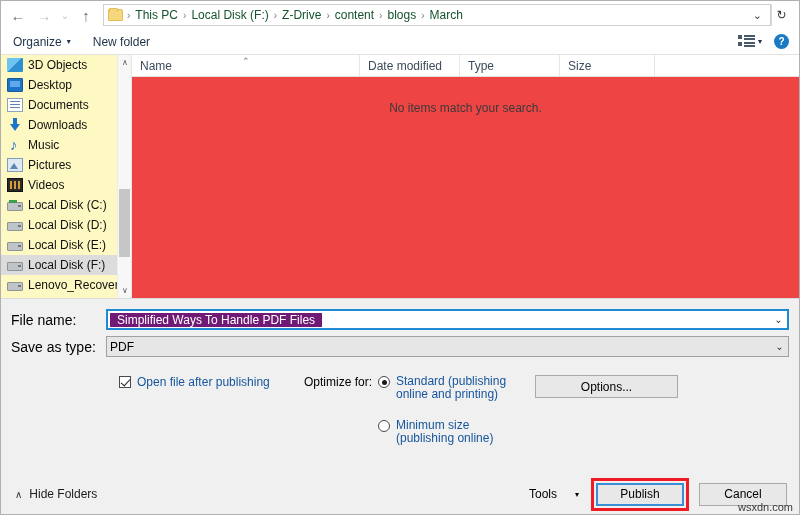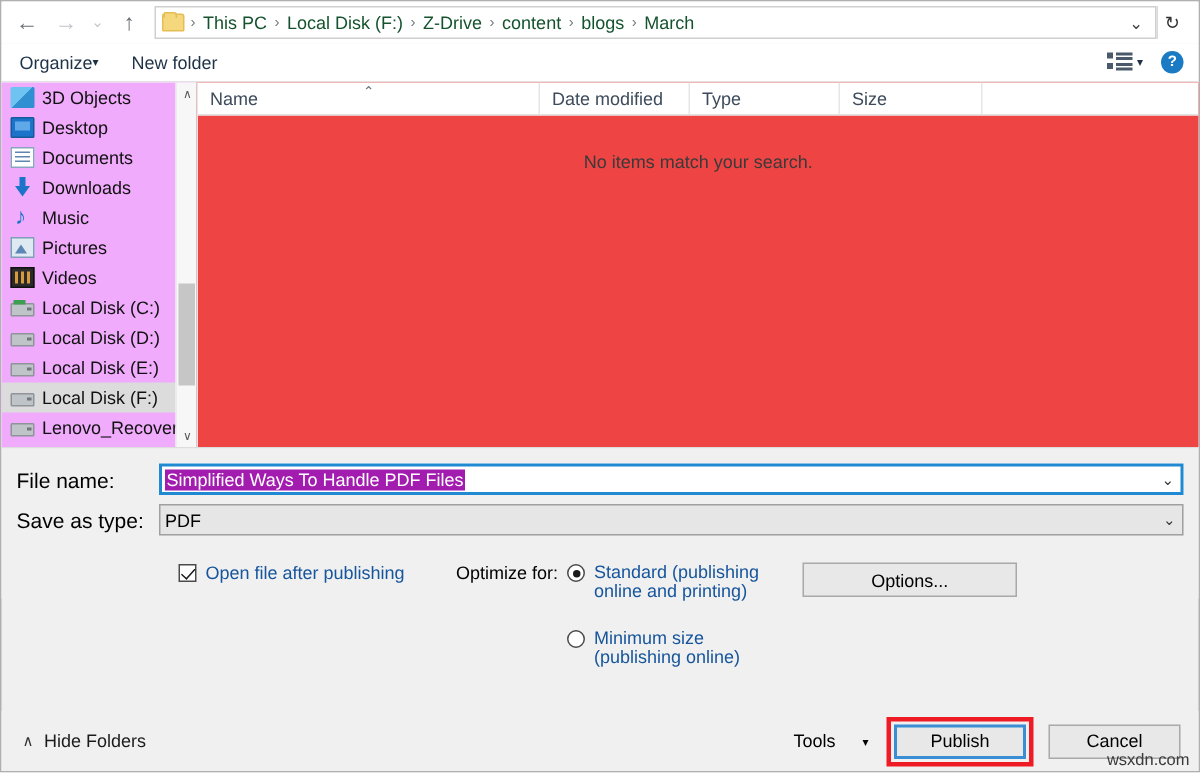--- a/index.html
+++ b/index.html
@@ -177,21 +177,21 @@
     height: 26px;
     background: #ffffff;
     display: flex;
     align-items: center;
     padding: 0 10px 0 12px;
     border-bottom: 1px solid #e2e2e2;
   }
   .tb-item {
     font-size: 12px; color: #1f3247;
     margin-right: 22px;
-    display: flex; align-items: center; 
+    display: flex; align-items: center; gap: 5px;
     cursor: pointer;
   }
   .tb-caret { font-size: 8px; color: #1f3247; }
   .tb-spacer { flex: 1 1 auto; }
   #view-icon {
     width: 18px; height: 13px;
     position: relative;
     margin-right: 2px;
     cursor: pointer;
   }
@@ -219,21 +219,21 @@
   
   #body {
     display: flex;
     height: 244px;
     background: #ffffff;
     border-bottom: 1px solid #dcdcdc;
   }
   #sidebar {
     width: 130px;
     position: relative;
-    background: #f0abfc;
+    background: #fef9c3;
     overflow: hidden;
     flex: 0 0 auto;
   }
   .side-item {
     height: 20px;
     display: flex; align-items: center;
     padding-left: 26px;
     font-size: 12px; color: #111;
     white-space: nowrap;
     cursor: pointer;
@@ -351,25 +351,25 @@
   .combo.focused { border: 2px solid #1f8ad2; padding-left: 2px; }
   .combo.disabledlook { background: #e6e6e6; border-color: #a0a0a0; }
   .combo-val {
     flex: 1 1 auto;
     font-size: 12px;
     color: #000;
     white-space: nowrap;
     overflow: hidden;
   }
   .combo-val.selected-text {
-    background: #a21caf;
+    background: #701a75;
     color: #ffffff;
     display: inline-block;
     flex: 0 0 auto;
-    padding: 0 1px;
+    padding: 0 7px;
   }
   .combo-chev {
     width: 17px; height: 100%;
     display: flex; align-items: center; justify-content: center;
     font-size: 10px; color: #333;
     flex: 0 0 auto;
     cursor: pointer;
   }
 
   

